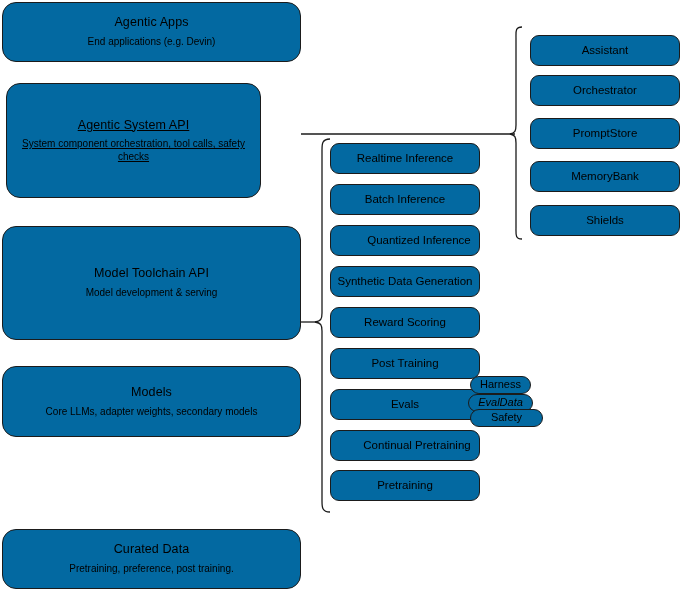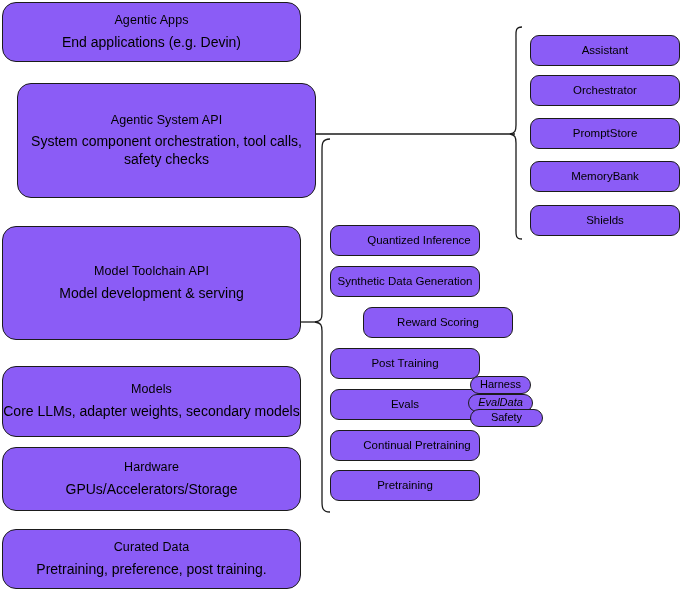--- a/index.html
+++ b/index.html
@@ -19,38 +19,38 @@
     position: absolute;
     left: 0;
     top: 0;
     width: 682px;
     height: 591px;
   }
   .node {
     position: absolute;
     box-sizing: border-box;
     border: 1.4px solid #1b1b1b;
-    background: #8b5cf6;
+    background: #0369a1;
     display: flex;
     flex-direction: column;
     align-items: center;
     justify-content: center;
     text-align: center;
     line-height: 1.25;
   }
   .layer-node {
     border-radius: 14px;
   }
   .layer-title {
     font-size: 12.5px;
     color: #000;
     letter-spacing: 0.1px;
   }
   .layer-sub {
-    font-size: 14px;
+    font-size: 10px;
     color: #000;
     margin-top: 5px;
   }
   .api-node {
     border-radius: 9px;
     font-size: 11.5px;
   }
   .comp-node {
     border-radius: 9px;
     font-size: 11.5px;
@@ -93,52 +93,54 @@
              C 321 323, 322 325, 322 331
              L 322 501
              C 322 507, 322 512, 330 512" fill="none" stroke="#1b1b1b" stroke-width="1.3"></path>
   </svg>
 
   <div class="node layer-node" style="left:2px; top:2px; width:299px; height:60px;">
     <div class="layer-title">Agentic Apps</div>
     <div class="layer-sub">End applications (e.g. Devin)</div>
   </div>
 
-  <div class="node layer-node" style="left:17px; top:83px; width:299px; height:115px;">
+  <div class="node layer-node" style="left:6px; top:83px; width:255px; height:115px;text-decoration:underline;">
     <div class="layer-title">Agentic System API</div>
     <div class="layer-sub">System component orchestration, tool calls, safety checks</div>
   </div>
 
   <div class="node layer-node" style="left:2px; top:226px; width:299px; height:114px;">
     <div class="layer-title">Model Toolchain API</div>
     <div class="layer-sub">Model development &amp; serving</div>
   </div>
 
   <div class="node layer-node" style="left:2px; top:366px; width:299px; height:71px;">
     <div class="layer-title">Models</div>
     <div class="layer-sub">Core LLMs, adapter weights, secondary models</div>
   </div>
 
-  <div class="node layer-node" style="left:2px; top:447px; width:299px; height:64px;">
-    <div class="layer-title">Hardware</div>
-    <div class="layer-sub">GPUs/Accelerators/Storage</div>
-  </div>
 
   <div class="node layer-node" style="left:2px; top:529px; width:299px; height:60px;">
     <div class="layer-title">Curated Data</div>
     <div class="layer-sub">Pretraining, preference, post training.</div>
   </div>
 
+  <div class="node comp-node" style="left:330px; top:143px; width:150px; height:31px;">
+    <span>Realtime Inference</span>
+  </div>
+  <div class="node comp-node" style="left:330px; top:184px; width:150px; height:31px;">
+    <span>Batch Inference</span>
+  </div>
   <div class="node comp-node" style="left:330px; top:225px; width:150px; height:31px;padding-left:28px;">
     <span>Quantized Inference</span>
   </div>
   <div class="node comp-node" style="left:330px; top:266px; width:150px; height:31px;">
     <span>Synthetic Data Generation</span>
   </div>
-  <div class="node comp-node" style="left:330px; top:307px; width:150px; height:31px;margin-left:33px;">
+  <div class="node comp-node" style="left:330px; top:307px; width:150px; height:31px;">
     <span>Reward Scoring</span>
   </div>
   <div class="node comp-node" style="left:330px; top:348px; width:150px; height:31px;">
     <span>Post Training</span>
   </div>
   <div class="node comp-node" style="left:330px; top:389px; width:150px; height:31px;">
     <span>Evals</span>
   </div>
   <div class="node comp-node" style="left:330px; top:430px; width:150px; height:31px;padding-left:24px;">
     <span>Continual Pretraining</span>

